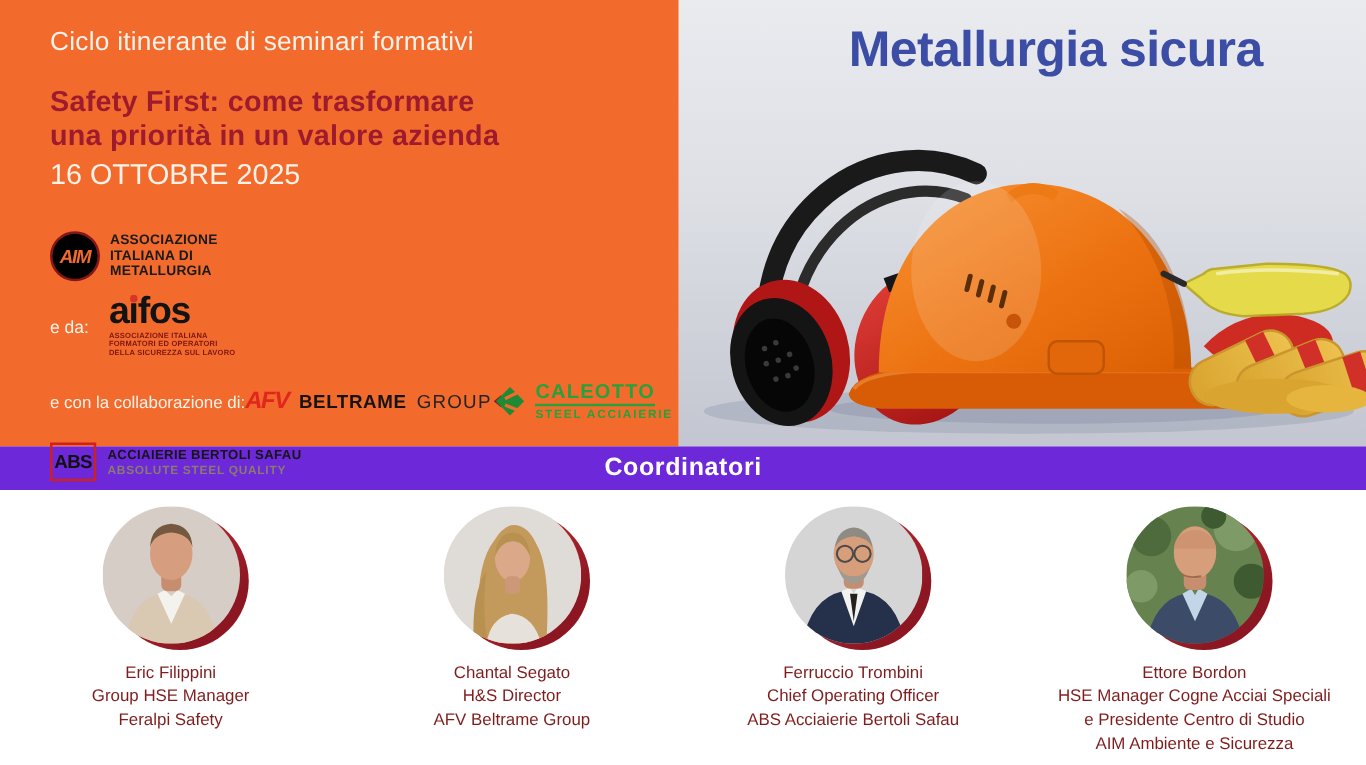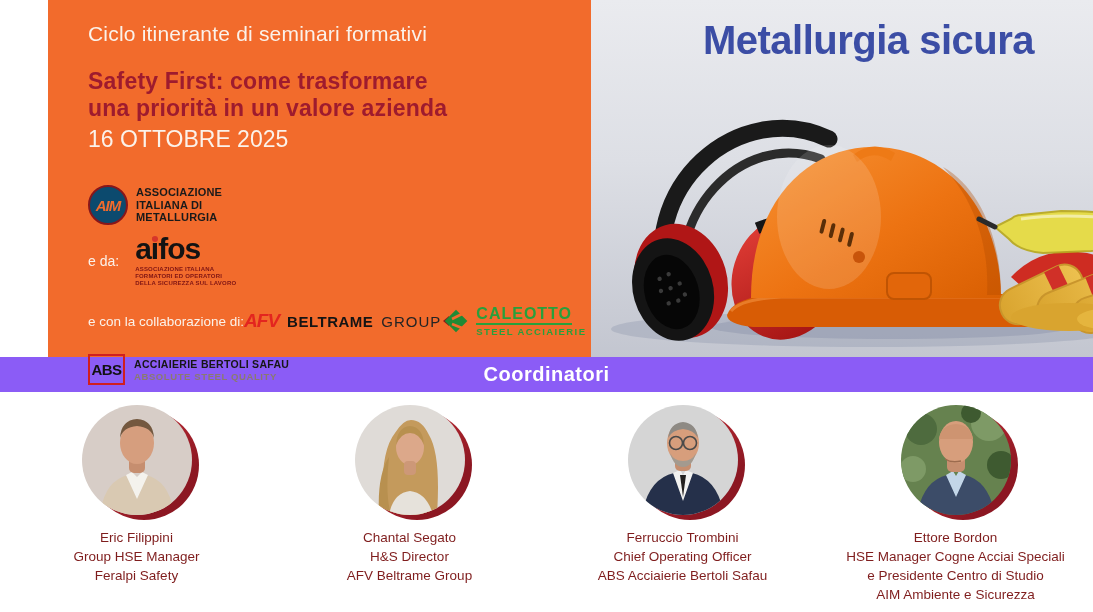--- a/index.html
+++ b/index.html
@@ -1,31 +1,31 @@
 <!DOCTYPE html>
 <html><head>
 <meta charset="utf-8">
 <style>
   * { margin:0; padding:0; box-sizing:border-box; }
   body { font-family:"Liberation Sans", sans-serif; background:#fff; }
   .poster { width:1093px; height:612px; position:relative; overflow:hidden; background:#fff; }
 
   
-  .top { display:flex; height:357px;padding-left:48px; }
+  .top { display:flex; height:357px; }
   .left-panel { width:543px; background:#F26B2C; padding:22px 0 0 40px; position:relative; }
   .right-panel { flex:1; position:relative; background:linear-gradient(180deg,#EAEBEF 0%,#DDDFE5 45%,#C3C6D0 100%); overflow:hidden; }
 
   .series { color:#FBF2EA; font-size:21px; letter-spacing:0.2px; }
   .headline { margin-top:22px; color:#9E1B2E; font-weight:bold; font-size:23px; line-height:27px; letter-spacing:0.2px; }
   .date { color:#FBF2EA; font-size:23px; margin-top:4px; }
 
   .org-row { margin-top:32px; display:flex; align-items:flex-start; }
   .org-text { color:#FBF2EA; font-size:13.5px; line-height:18px; width:293px; }
   .aim { display:flex; gap:8px; align-items:center; }
-  .aim-circle { width:40px; height:40px; border-radius:50%; background:#0c4a6e; color:#F26B2C; font-style:italic; font-weight:bold; display:flex; align-items:center; justify-content:center; font-size:15px; letter-spacing:-1px; border:2px solid #87161A; flex:none; }
+  .aim-circle { width:40px; height:40px; border-radius:50%; background:#000000; color:#F26B2C; font-style:italic; font-weight:bold; display:flex; align-items:center; justify-content:center; font-size:15px; letter-spacing:-1px; border:2px solid #87161A; flex:none; }
   .aim-text { font-size:11px; font-weight:bold; color:#1A1A1A; line-height:12.5px; letter-spacing:0.2px; }
 
   .eda-row { margin-top:9px; display:flex; align-items:center; gap:16px; }
   .eda-label { color:#FBF2EA; font-size:14px; }
   .aifos { position:relative; }
   .aifos-word { font-size:30px; font-weight:bold; color:#131313; letter-spacing:-1px; line-height:30px; }
   .aifos-dot { position:absolute; width:6px; height:6px; border-radius:50%; background:#D7352A; left:17px; top:2px; }
   .aifos-sub { font-size:6px; line-height:7px; color:#7E1414; font-weight:bold; margin-top:2px; letter-spacing:0.2px; }
 
   .collab-row { margin-top:18px; display:flex; align-items:center; }
@@ -40,21 +40,21 @@
 
   .abs-row { margin-top:17px; display:flex; align-items:center; gap:9px; }
   .abs-box { width:37px; height:31px; border:2px solid #D01F1F; display:flex; align-items:center; justify-content:center; font-weight:800; font-size:15px; color:#111; letter-spacing:-0.5px; }
   .abs-name { font-size:10.5px; font-weight:800; color:#161616; letter-spacing:0.3px; line-height:13px; }
   .abs-tag { font-size:9.5px; color:#8A7A70; font-weight:bold; letter-spacing:0.6px; }
 
   .metal-title { position:absolute; top:18px; left:90px; right:37px; text-align:center; color:#3B4DA5; font-weight:800; font-size:40px; letter-spacing:-0.5px; }
   .gear-svg { position:absolute; left:0; bottom:0; }
 
   
-  .band { height:35px; background:#8b5cf6; display:flex; align-items:center; justify-content:center; color:#FFFFFF; font-weight:800; font-size:20px; letter-spacing:0.5px; }
+  .band { height:35px; background:#6d28d9; display:flex; align-items:center; justify-content:center; color:#FFFFFF; font-weight:800; font-size:20px; letter-spacing:0.5px; }
 
   
   .people { display:flex; padding-top:13px; }
   .person { width:273px; display:flex; flex-direction:column; align-items:center; text-align:center; }
   .avatar { width:110px; height:110px; position:relative; margin-bottom:13px; }
   .ring { position:absolute; left:7px; top:5px; width:110px; height:110px; border-radius:50%; background:linear-gradient(135deg,#D2343C 10%,#8C1722 75%); }
   .photo { position:absolute; left:0; top:0; width:110px; height:110px; border-radius:50%; overflow:hidden; }
   .person-name, .role-line { font-size:13.5px; color:#7f1d1d; line-height:19px; }
   .role-line:empty { display:none; }
 </style>

